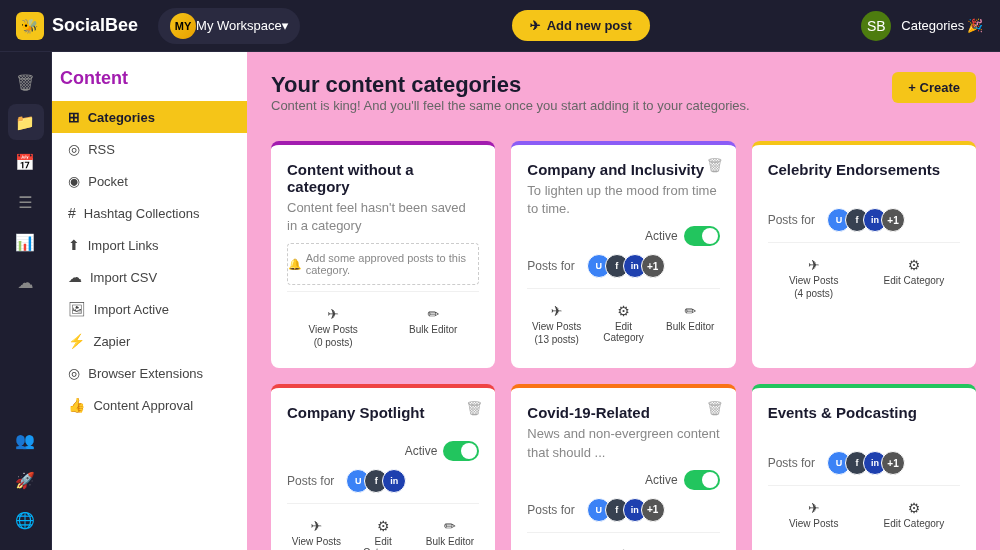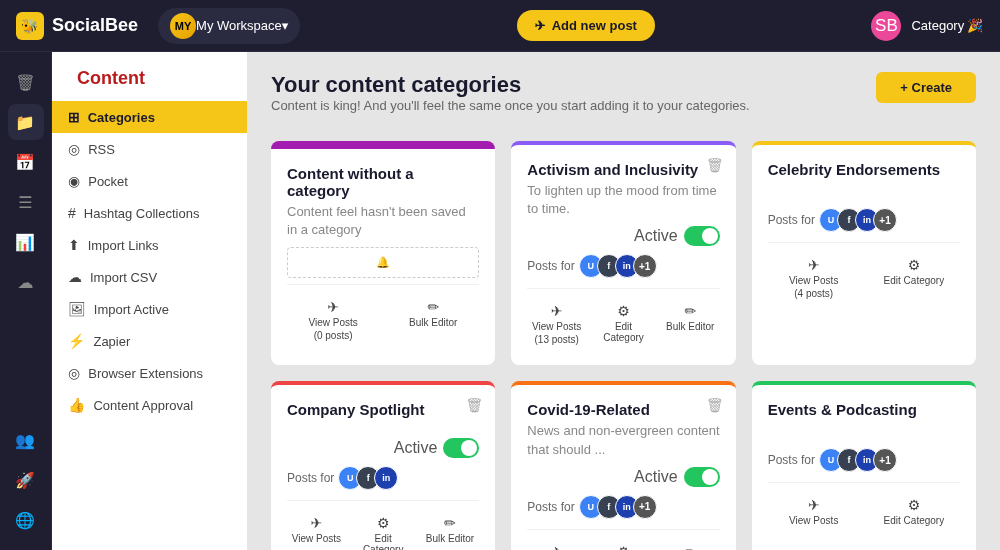--- a/index.html
+++ b/index.html
@@ -70,24 +70,24 @@
     }
     .nav-right {
       display: flex;
       align-items: center;
       gap: 10px;
       color: #fff;
       font-size: 13px;
     }
     .user-avatar-nav {
       width: 30px; height: 30px;
-      background: #ec4899;
+      background: #4d7c0f;
       border-radius: 50%;
       display: flex; align-items: center; justify-content: center;
-      font-size: 17px; color: #fff;
+      font-size: 14px; color: #fff;
     }
 
     
     .main-layout {
       display: flex;
       flex: 1;
       overflow: hidden;
     }
 
     
@@ -117,22 +117,22 @@
     .content-sidebar {
       width: 195px;
       background: #fff;
       padding: 16px 0;
       flex-shrink: 0;
       overflow-y: auto;
     }
     .sidebar-title {
       font-size: 18px;
       font-weight: 700;
-      color: #b91c1c;
-      padding: 0 25px 12px;
+      color: #a21caf;
+      padding: 0 8px 12px;
     }
     .sidebar-item {
       display: flex;
       align-items: center;
       gap: 8px;
       padding: 8px 16px;
       cursor: pointer;
       font-size: 13px;
       color: #444;
       border-radius: 0;
@@ -140,21 +140,21 @@
     .sidebar-item.active {
       background: #f5c518;
       color: #1a1a2e;
       font-weight: 600;
     }
     .sidebar-item-icon { font-size: 14px; }
 
     
     .main-content {
       flex: 1;
-      background: #e5e5e5;
+      background: #f9a8d4;
       overflow-y: auto;
       padding: 20px 24px;
       position: relative;
     }
     .main-header {
       display: flex;
       align-items: flex-start;
       justify-content: space-between;
       margin-bottom: 8px;
     }
@@ -165,41 +165,41 @@
     }
     .main-subtitle {
       font-size: 13px;
       color: #666;
       margin-bottom: 20px;
     }
     .create-btn {
       background: #f5c518;
       border: none;
       border-radius: 6px;
-      padding: 8px 24px;
+      padding: 8px 16px;
       font-weight: 600;
       font-size: 13px;
       cursor: pointer;
       color: #1a1a2e;
     }
 
     
     .category-grid {
       display: grid;
       grid-template-columns: repeat(3, 1fr);
       gap: 16px;
     }
     .category-card {
       background: #fff;
       border-radius: 8px;
       padding: 16px;
       border-top: 4px solid #ccc;
       position: relative;
     }
-    .category-card.border-none { border-top: 8px solid #a21caf; }
+    .category-card.border-none { border-top: 4px solid #a21caf; }
     .category-card.border-purple { border-top: 4px solid #8b5cf6; }
     .category-card.border-yellow { border-top: 4px solid #f5c518; }
     .category-card.border-red { border-top: 4px solid #ef4444; }
     .category-card.border-orange { border-top: 4px solid #f97316; }
     .category-card.border-green { border-top: 4px solid #22c55e; }
 
     .category-card-title {
       font-size: 15px;
       font-weight: 700;
       color: #1a1a2e;
@@ -211,21 +211,21 @@
       margin-bottom: 8px;
       line-height: 1.4;
     }
     .card-active-row {
       display: flex;
       justify-content: flex-end;
       align-items: center;
       gap: 6px;
       margin-bottom: 8px;
     }
-    .active-label { font-size: 16px; color: #555; }
+    .active-label { font-size: 12px; color: #555; }
     .toggle {
       width: 36px; height: 20px;
       background: #22c55e;
       border-radius: 10px;
       position: relative;
       cursor: pointer;
     }
     .toggle::after {
       content: '';
       width: 16px; height: 16px;
@@ -238,21 +238,21 @@
       position: absolute;
       top: 12px; right: 12px;
       background: none; border: none;
       cursor: pointer;
       color: #aaa;
       font-size: 14px;
     }
     .posts-for-row {
       display: flex;
       align-items: center;
-      gap: 0;
+      gap: 8px;
       margin-bottom: 10px;
       font-size: 12px;
       color: #666;
     }
     .avatar-stack {
       display: flex;
       margin-left: 4px;
     }
     .av {
       width: 24px; height: 24px;
@@ -320,21 +320,21 @@
     <span>▾</span>
   </button>
   <div class="nav-center">
     <button class="add-post-btn">
       <span>✈</span>
       <span>Add new post</span>
     </button>
   </div>
   <div class="nav-right">
     <div class="user-avatar-nav">SB</div>
-    <span>Category 🎉</span>
+    <span>Categories 🎉</span>
   </div>
 </nav>
 
 <div class="main-layout">
 
   <aside class="icon-sidebar">
     <div class="icon-sidebar-item">🗑</div>
     <div class="icon-sidebar-item active">📁</div>
     <div class="icon-sidebar-item">📅</div>
     <div class="icon-sidebar-item">☰</div>
@@ -399,37 +399,38 @@
       <button class="create-btn">+ Create</button>
     </div>
 
     <div class="category-grid">
 
       <div class="category-card border-none">
         <div class="category-card-title">Content without a category</div>
         <div class="category-card-desc">Content feel hasn't been saved in a category</div>
         <div class="approved-note">
           <span>🔔</span>
+          <span>Add some approved posts to this category.</span>
         </div>
         <div class="card-actions">
           <button class="card-action-btn">
             <span class="action-icon">✈</span>
             <span>View Posts</span>
             <span>(0 posts)</span>
           </button>
           <button class="card-action-btn">
             <span class="action-icon">✏</span>
             <span>Bulk Editor</span>
           </button>
         </div>
       </div>
 
       <div class="category-card border-purple">
         <button class="delete-btn">🗑</button>
-        <div class="category-card-title">Activism and Inclusivity</div>
+        <div class="category-card-title">Company and Inclusivity</div>
         <div class="category-card-desc">To lighten up the mood from time to time.</div>
         <div class="card-active-row">
           <span class="active-label">Active</span>
           <div class="toggle"></div>
         </div>
         <div class="posts-for-row">
           <span>Posts for</span>
           <div class="avatar-stack">
             <div class="av av-blue">U</div>
             <div class="av av-dark">f</div>

